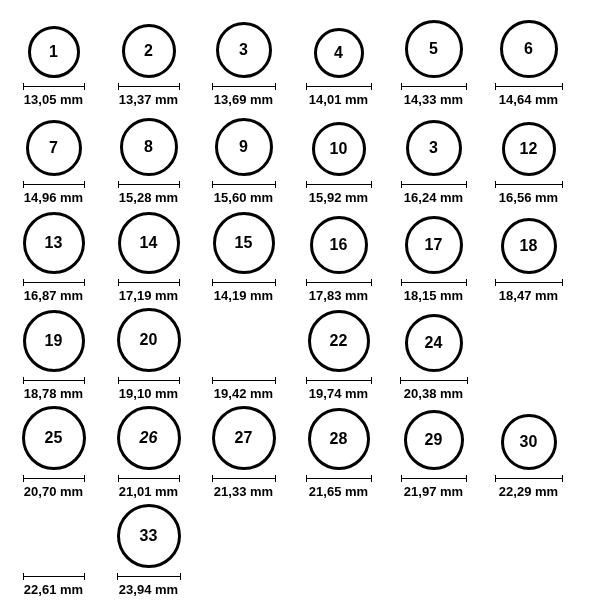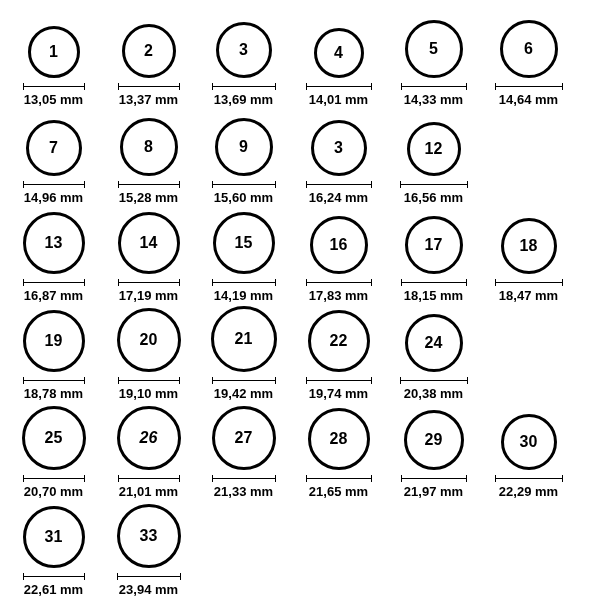--- a/index.html
+++ b/index.html
@@ -205,20 +205,33 @@
         <div class="measure-wrap">
           <div class="caliper" style="width: 64px;">
             <div class="bar"></div>
             <div class="tick left"></div>
             <div class="tick right"></div>
           </div>
           <div class="mm-label">15,60 mm</div>
         </div>
       </div>
       <div class="size-cell">
+        <div class="ring-circle" style="width: 54px; height: 54px;">
+          <span class="ring-number">10</span>
+        </div>
+        <div class="measure-wrap">
+          <div class="caliper" style="width: 66px;">
+            <div class="bar"></div>
+            <div class="tick left"></div>
+            <div class="tick right"></div>
+          </div>
+          <div class="mm-label">15,92 mm</div>
+        </div>
+      </div>
+      <div class="size-cell">
         <div class="ring-circle" style="width: 56px; height: 56px;">
           <span class="ring-number">3</span>
         </div>
         <div class="measure-wrap">
           <div class="caliper" style="width: 66px;">
             <div class="bar"></div>
             <div class="tick left"></div>
             <div class="tick right"></div>
           </div>
           <div class="mm-label">16,24 mm</div>
@@ -339,23 +352,20 @@
         <div class="measure-wrap">
           <div class="caliper" style="width: 62px;">
             <div class="bar"></div>
             <div class="tick left"></div>
             <div class="tick right"></div>
           </div>
           <div class="mm-label">19,10 mm</div>
         </div>
       </div>
       <div class="size-cell">
-        <div class="ring-circle" style="width: 66px; height: 66px;">
-          <span class="ring-number">21</span>
-        </div>
         <div class="measure-wrap">
           <div class="caliper" style="width: 64px;">
             <div class="bar"></div>
             <div class="tick left"></div>
             <div class="tick right"></div>
           </div>
           <div class="mm-label">19,42 mm</div>
         </div>
       </div>
       <div class="size-cell">
@@ -460,23 +470,20 @@
             <div class="bar"></div>
             <div class="tick left"></div>
             <div class="tick right"></div>
           </div>
           <div class="mm-label">22,29 mm</div>
         </div>
       </div>
     </div>
     <div class="chart-row">
       <div class="size-cell">
-        <div class="ring-circle" style="width: 62px; height: 62px;">
-          <span class="ring-number">31</span>
-        </div>
         <div class="measure-wrap">
           <div class="caliper" style="width: 62px;">
             <div class="bar"></div>
             <div class="tick left"></div>
             <div class="tick right"></div>
           </div>
           <div class="mm-label">22,61 mm</div>
         </div>
       </div>
       <div class="size-cell">

